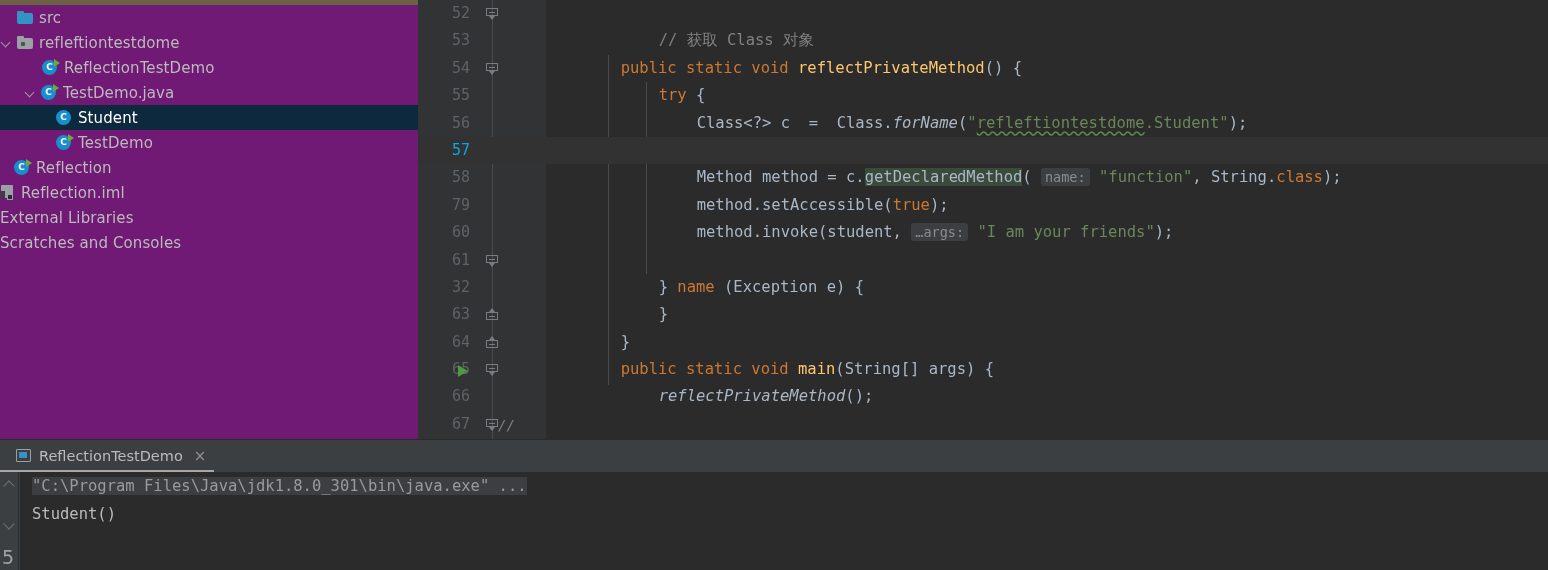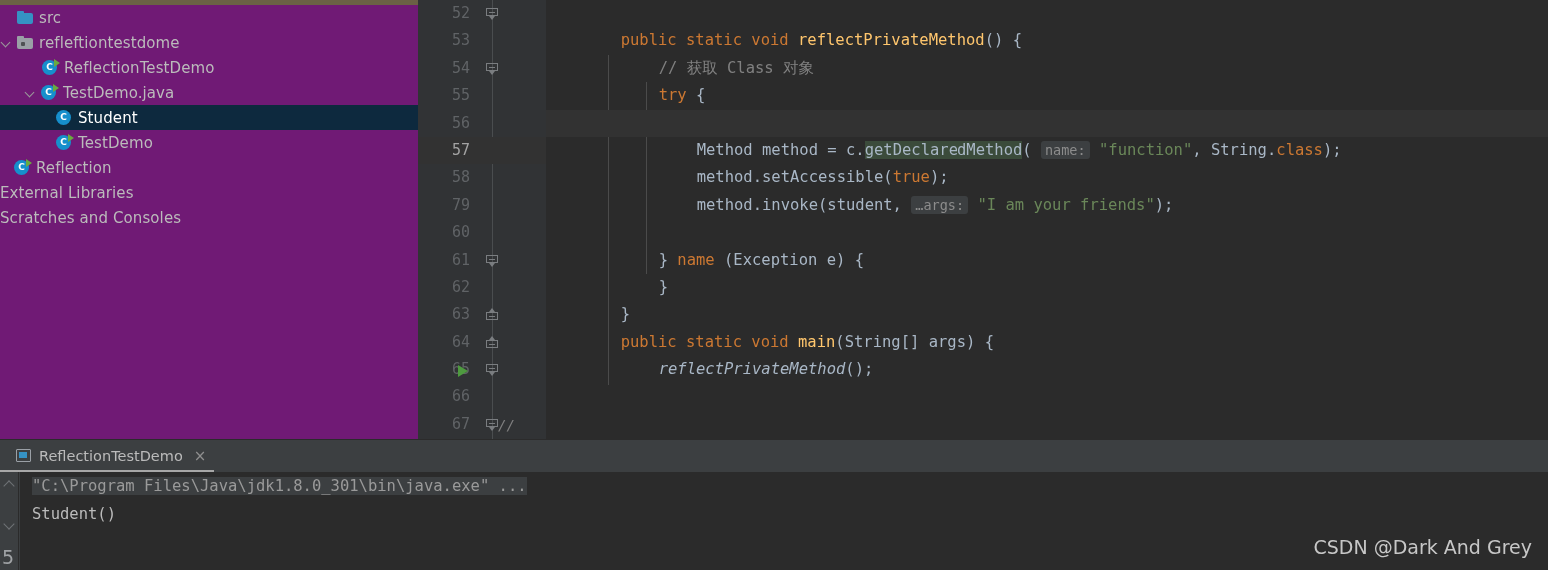--- a/index.html
+++ b/index.html
@@ -107,21 +107,21 @@
     font-size:15.5px; white-space:pre;
   }
   .line.hl { background:#323232; }
 
   .ln {
     position:absolute; right:0; width:100%; text-align:right;
     padding-right:76px;
     font-family:"DejaVu Sans Mono","Liberation Mono",monospace;
     font-size:15px; color:#606366; height:27.4px; line-height:27.4px;
   }
-  .ln.cur { color:#a3a3a3; }
+  .ln.cur { color:#0ea5e9; }
   .gline { position:relative; height:27.4px; }
   .gline.hl { background:#323232; }
 
   
   .fold {
     position:absolute; left:68px; top:8px; width:12px; height:11px;
   }
   .fold .box {
     position:absolute; left:0; top:0; width:12px; height:8px;
     border:1px solid #7a7d80;
@@ -310,20 +310,28 @@
     </div>
 
     <div class="tree-row" style="padding-left:14px;">
       <span class="ico ico-class">
         <span class="circ">C</span>
           <span class="run"></span>
       </span>
       <span>Reflection</span>
     </div>
 
+    <div class="tree-row" style="padding-left:0px;">
+      <span class="ico ico-iml">
+        <span class="m-body"></span>
+          <span class="m-notch"></span>
+          <span class="m-sq"></span>
+      </span>
+      <span>Reflection.iml</span>
+    </div>
 
     <div class="tree-row" style="padding-left:0px;">
       <span>External Libraries</span>
     </div>
 
     <div class="tree-row" style="padding-left:0px;">
       <span>Scratches and Consoles</span>
     </div>
   </div>
 
@@ -368,21 +376,21 @@
           <span class="ln">60</span>
         </div>
       <div class="gline">
           <span class="ln">61</span>
           <span class="fold down">
             <span class="box"></span>
             <span class="tip"></span>
           </span>
         </div>
       <div class="gline">
-          <span class="ln">62</span>
+          <span class="ln">32</span>
         </div>
       <div class="gline">
           <span class="ln">63</span>
           <span class="fold up">
             <span class="box"></span>
             <span class="tip"></span>
           </span>
         </div>
       <div class="gline">
           <span class="ln">64</span>
@@ -410,32 +418,35 @@
           </span>
           <span class="cmt-mark">//</span>
         </div>
     </div>
 
     <div class="code-area">
 
       <div class="indent-guide" style="left:62px;top:55px;height:330px;"></div>
       <div class="indent-guide" style="left:100px;top:82px;height:192px;"></div>
 
+      <div class="line" style="padding-left:38px;">
+        <span class="cmt">// 获取 Class 对象</span>
+      </div>
+
       <div class="line" style="padding-left:-0px;">
         <span class="kw">public</span><span class="plain"> </span><span class="kw">static</span><span class="plain"> </span><span class="kw">void</span><span class="plain"> </span><span style="color:#ffc66d">reflectPrivateMethod</span><span class="plain">() {</span>
       </div>
 
       <div class="line" style="padding-left:38px;">
-        <span class="cmt">// 获取 Class 对象</span>
-      </div>
-
-      <div class="line" style="padding-left:38px;">
         <span class="kw">try</span><span class="plain"> </span><span class="plain">{</span>
       </div>
 
+      <div class="line" style="padding-left:76px;">
+        <span class="plain">Class&lt;?&gt; c  =  Class.</span><span class="mi">forName</span><span class="plain">(</span><span class="str">"</span><span class="str wavy">refleftiontestdome</span><span class="str">.Student</span><span class="str">"</span><span class="plain">);</span>
+      </div>
 
       <div class="line" style="padding-left:76px;">
         <span class="plain">Student student = (Student) c.newInstance();</span>
       </div>
 
       <div class="line hl" style="padding-left:76px;">
         <span class="plain">Method method = c.</span><span class="plain idhl">getDeclare</span><span class="caret"></span><span class="plain idhl">dMethod</span><span class="plain">(</span><span class="plain"> </span><span class="hint">name:</span><span class="plain"> </span><span class="str">"function"</span><span class="plain">, String.</span><span class="kw">class</span><span class="plain">);</span>
       </div>
 
       <div class="line" style="padding-left:76px;">
@@ -495,16 +506,15 @@
       <span class="chev c1"></span>
       <span class="chev c2"></span>
       <span class="tool-glyph">5</span>
     </div>
 
     <div class="console-out">
       <div class="cline"><span class="cmdbg">"C:\Program Files\Java\jdk1.8.0_301\bin\java.exe" ...</span></div>
       <div class="cline">Student()</div>
     </div>
 
-    <div class="watermark">CSDN @Dark And Grey</div>
   </div>
 
 </div>
 
 </body></html>

